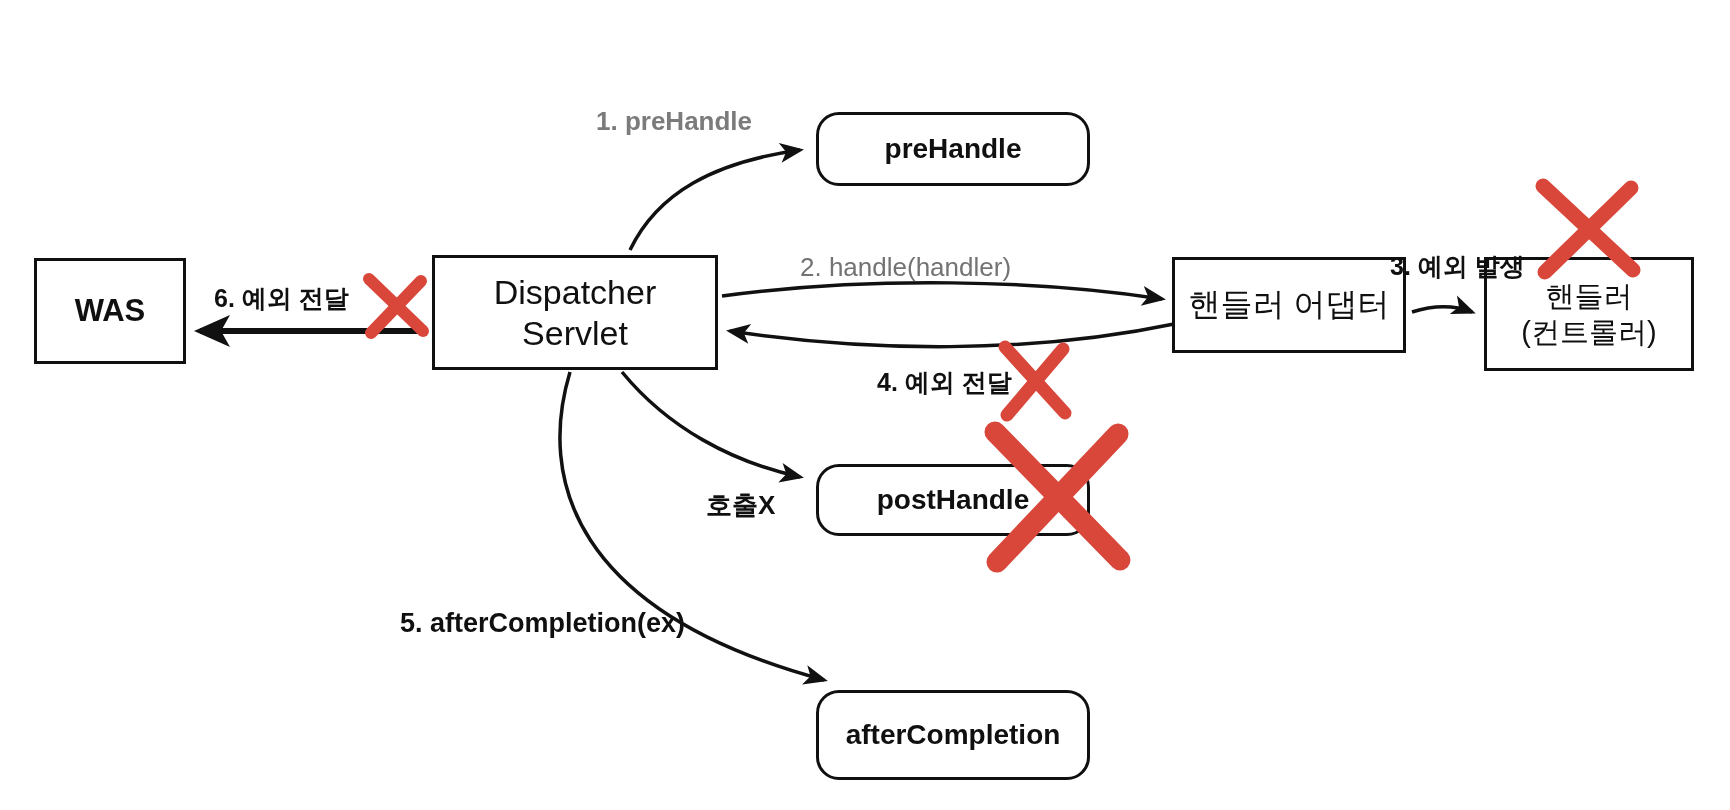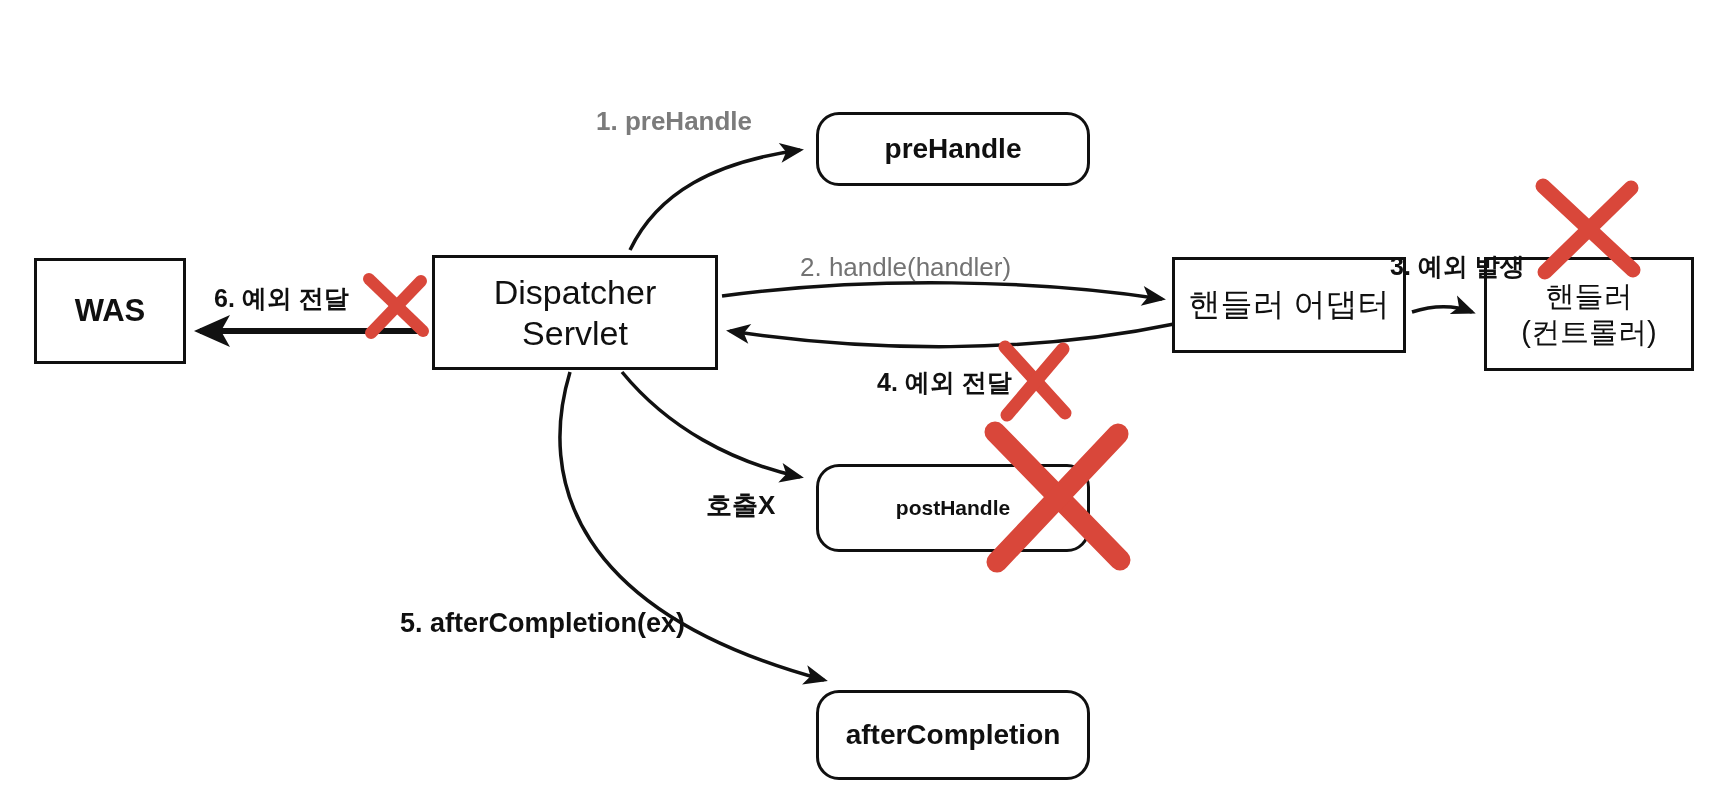--- a/index.html
+++ b/index.html
@@ -26,21 +26,21 @@
 
   <div class="box" style="left:432px; top:255px; width:286px; height:115px; font-size:34px; font-weight:500; line-height:1.2;">
     <span>Dispatcher</span>
     <span>Servlet</span>
   </div>
 
   <div class="box rounded" style="left:816px; top:112px; width:274px; height:74px; font-size:28px;">
     <span>preHandle</span>
   </div>
 
-  <div class="box rounded" style="left:816px; top:464px; width:274px; height:88px; font-size:21px;">
+  <div class="box rounded" style="left:816px; top:464px; width:274px; height:72px; font-size:28px;">
     <span>postHandle</span>
   </div>
 
   <div class="box rounded" style="left:816px; top:690px; width:274px; height:90px; font-size:28px;">
     <span>afterCompletion</span>
   </div>
 
   <div class="box" style="left:1172px; top:257px; width:234px; height:96px; font-size:32px; font-weight:500;">
     <span>핸들러 어댑터</span>
   </div>

